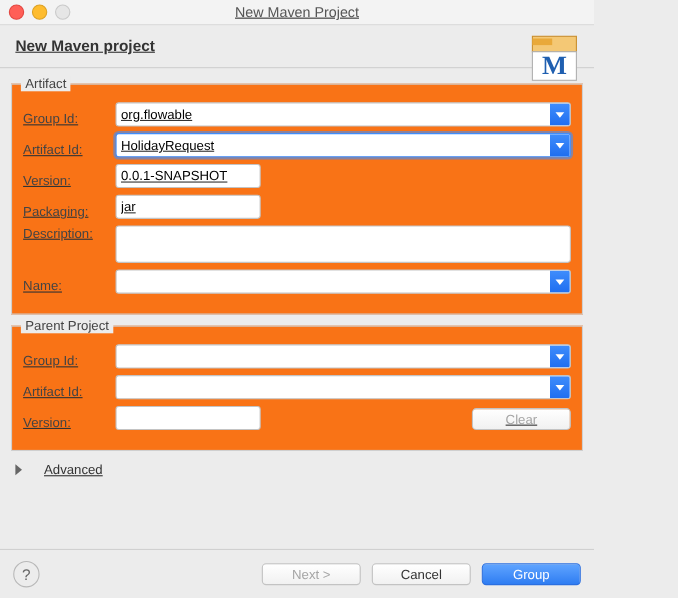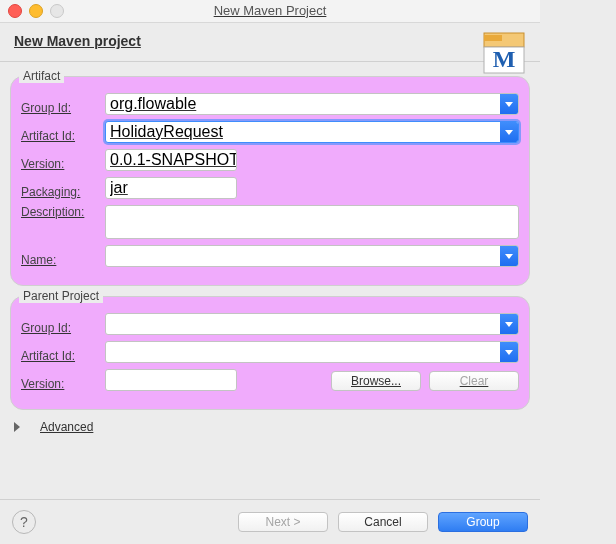--- a/index.html
+++ b/index.html
@@ -67,25 +67,25 @@
     height: 44px;
   }
   .wizard-icon svg { width:100%; height:100%; }
 
   .body {
     padding: 0 10px;
   }
 
   .group {
     border: 1px solid #cfcfcf;
-    border-radius: 13px;
+    border-radius: 0;
     padding: 10px 10px 12px 10px;
     margin-bottom: 10px;
     position: relative;
-    background: #f0abfc;
+    background: #f97316;
   }
   .group-title {
     position: absolute;
     top: -8px;
     left: 8px;
     background: #ececec;
     padding: 0 4px;
     font-size: 12px;
     color: #444;
   }
@@ -108,21 +108,21 @@
     border: 1px solid #c3c3c3;
     border-radius: 3px;
     background: #fff;
     overflow: hidden;
     height: 20px;
   }
   .combo input {
     border: none;
     outline: none;
     padding: 0 4px;
-    font-size: 16px;
+    font-size: 12px;
     height: 100%;
     flex: 1;
     background: transparent;
   }
   .combo .arrow {
     width: 18px;
     background: linear-gradient(#3f8dfc,#1f6ef0);
     display: flex;
     align-items: center;
     justify-content: center;
@@ -311,21 +311,20 @@
         </div>
       </div>
 
       <div class="row">
         <label>Version:</label>
         <div class="combo short">
           <input value="" style="">
 
         </div>
         <div class="subrow-right">
-          <div class="native-btn">Browse...</div>
           <div class="native-btn disabled">Clear</div>
         </div>
       </div>
     </div>
 
     <div class="advanced">
       <span class="tri"></span>
       <span>Advanced</span>
     </div>
 

